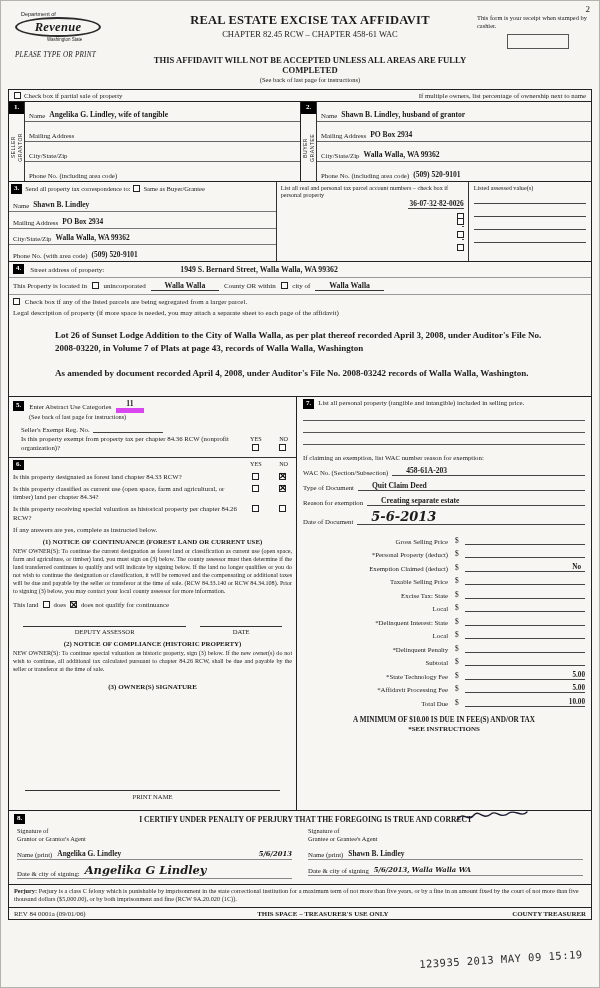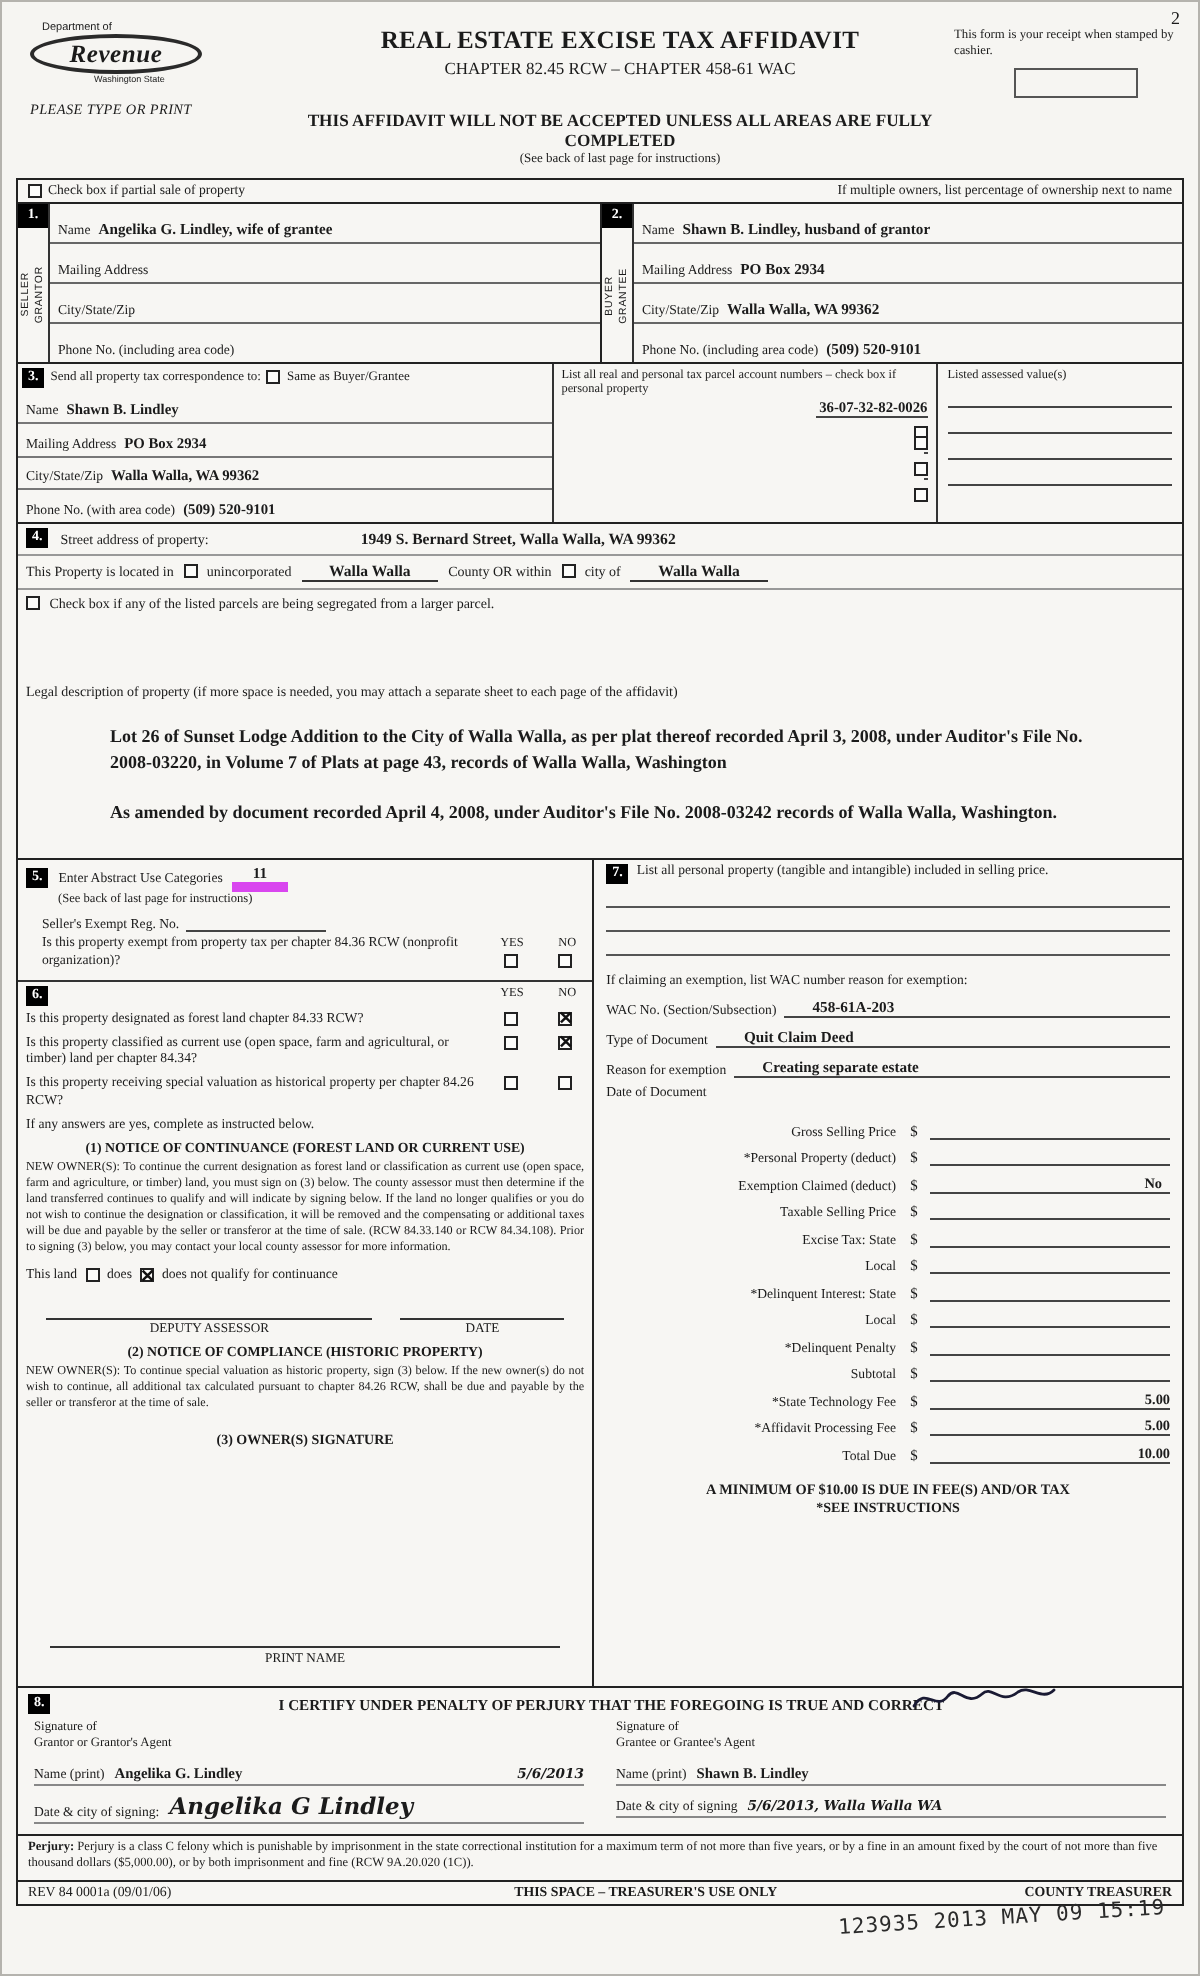--- a/index.html
+++ b/index.html
@@ -59,21 +59,21 @@
   .s3-right-head { font-size:6.2px; }
   .aline { border-bottom:1px solid #444; height:13px; }
 
   .sec4 { border-bottom:1px solid #222; font-size:7px; }
   .s4r1 { display:flex; align-items:flex-end; gap:6px; padding:2px 4px 3px; border-bottom:1px solid #999; }
   .s4r1 .val { font-weight:bold; font-size:7.8px; margin-left:70px; }
   .s4r2 { padding:3px 4px; border-bottom:1px solid #999; }
   .s4r2 > span { margin-right:3px; }
   .s4r3 { padding:3px 4px 1px; }
   .s4r3 > span { margin-right:3px; }
-  .s4r4 { padding:2px 4px 0;margin-top:33px; }
+  .s4r4 { padding:2px 4px 0; }
   .uval { display:inline-block; border-bottom:1px solid #333; font-weight:bold; font-size:7.8px; padding:0 14px; text-align:center; }
   .legal { margin:12px 40px 0 46px; font-weight:bold; font-size:9px; line-height:1.45; }
   .legal2 { margin:12px 40px 16px 46px; font-weight:bold; font-size:9px; line-height:1.45; }
 
   .cols { display:flex; border-bottom:1px solid #222; min-height:414px; }
   .col-left { width:49.5%; border-right:1px solid #222; display:flex; flex-direction:column; }
   .col-right { flex:1; }
 
   .sec5 { border-bottom:1px solid #333; padding:2px 4px 4px; font-size:6.8px; }
   .s5r1 { display:flex; align-items:center; gap:5px; }
@@ -184,21 +184,21 @@
         <div class="party-side">
           <span class="secnum">1.</span>
           <span class="vwords">
             <span class="vword">SELLER</span>
             <span class="vword">GRANTOR</span>
           </span>
         </div>
         <div class="party-fields">
           <div class="pfield">
             <span class="lbl">Name</span>
-            <span class="val">Angelika G. Lindley, wife of grantee</span>
+            <span class="val">Angelika G. Lindley, wife of tangible</span>
           </div>
           <div class="pfield">
             <span class="lbl">Mailing Address</span>
             <span class="val"></span>
           </div>
           <div class="pfield">
             <span class="lbl">City/State/Zip</span>
             <span class="val"></span>
           </div>
           <div class="pfield">
@@ -411,20 +411,21 @@
           <div class="inlrow">
             <span>Type of Document</span>
             <span class="fillval">Quit Claim Deed</span>
           </div>
           <div class="inlrow">
             <span>Reason for exemption</span>
             <span class="fillval">Creating separate estate</span>
           </div>
           <div class="inlrow daterow">
             <span>Date of Document</span>
+            <span class="fillval"><span class="hand hand-big">5-6-2013</span></span>
           </div>
           <div class="money">
             <div class="mrow">
                 <span class="mlabel">Gross Selling Price</span>
                 <span class="mcur">$</span>
                 <span class="mline"></span>
               </div>
             <div class="mrow">
                 <span class="mlabel">*Personal Property (deduct)</span>
                 <span class="mcur">$</span>

